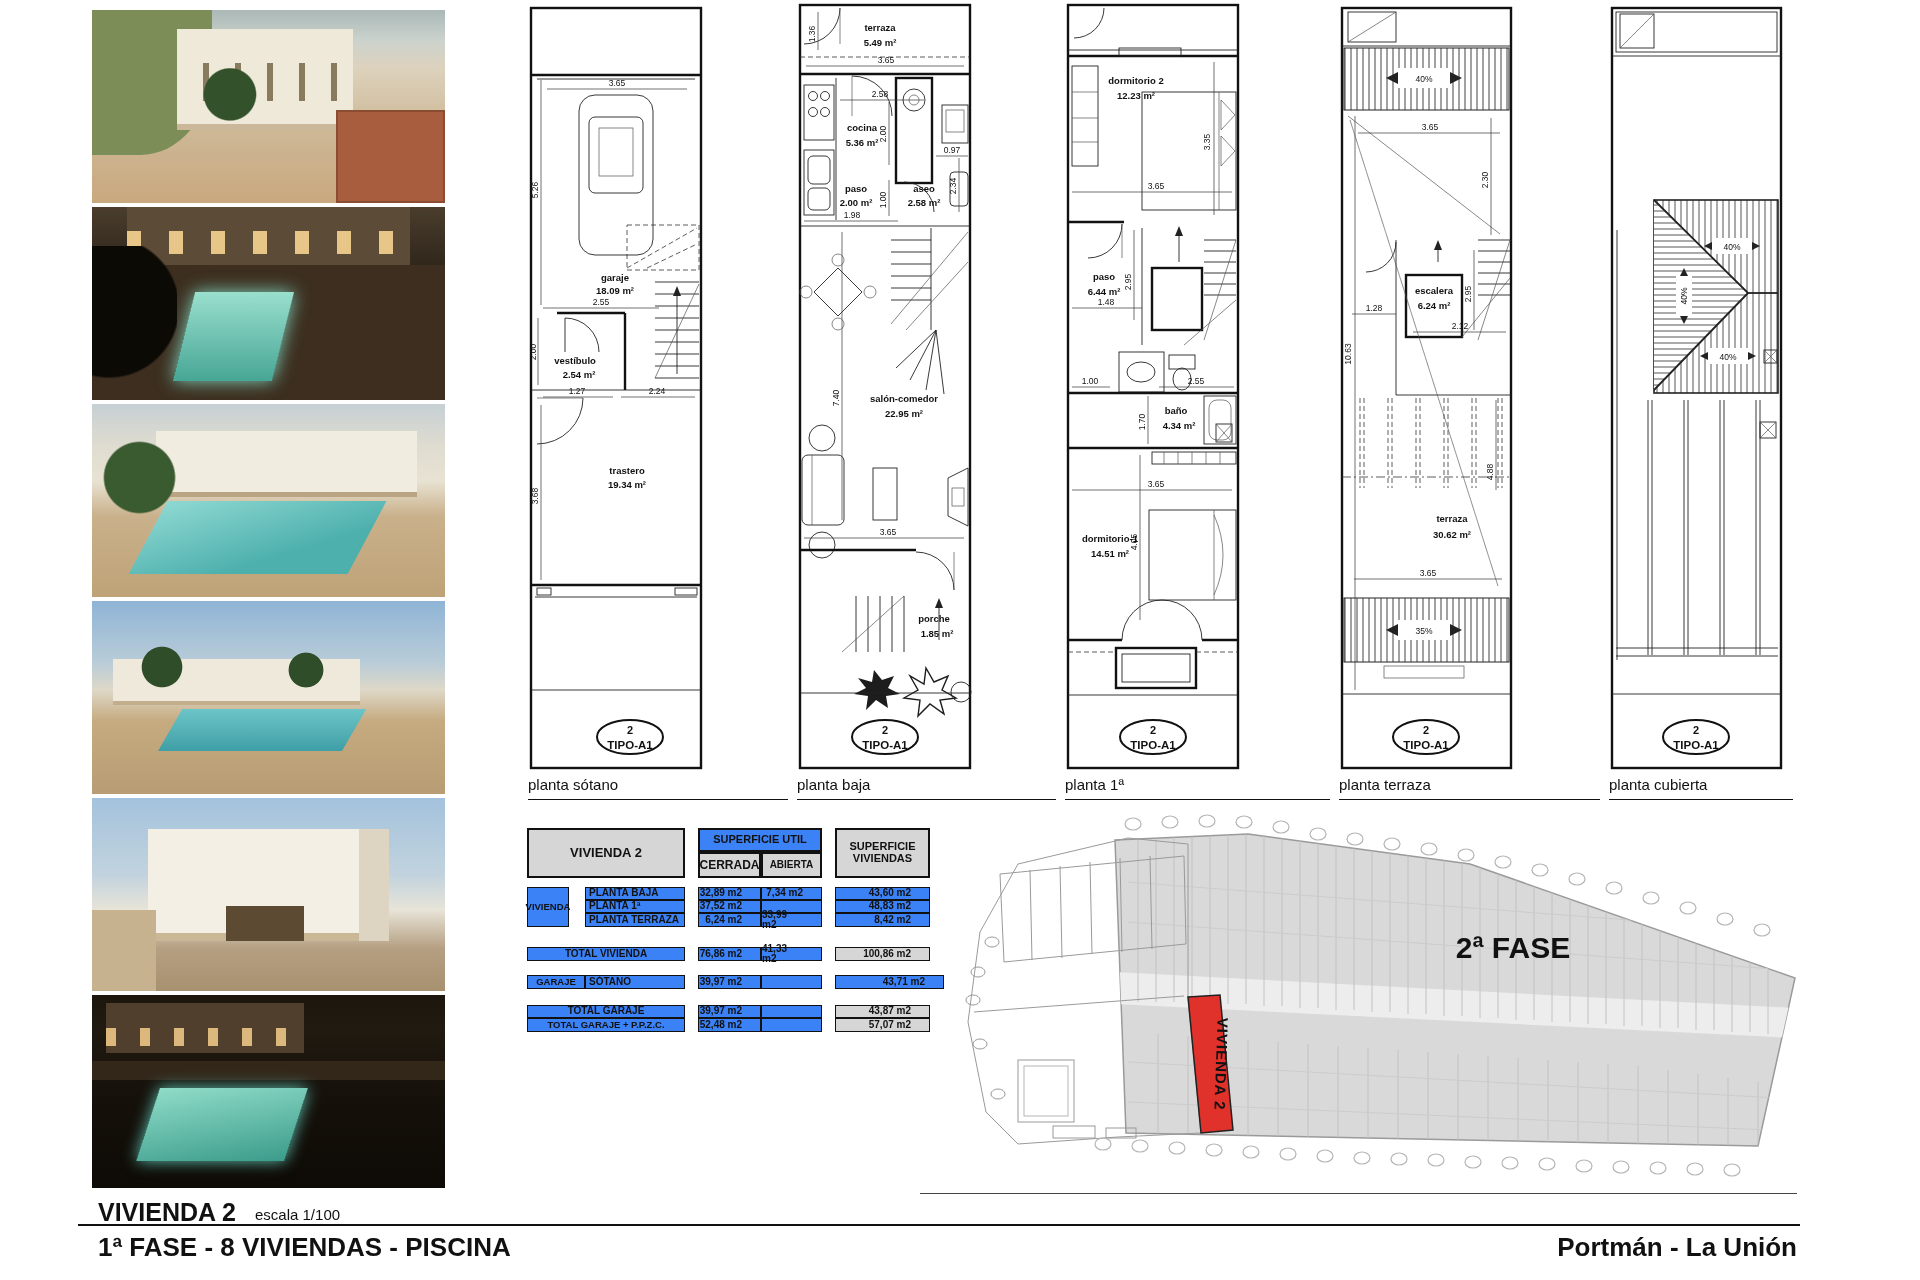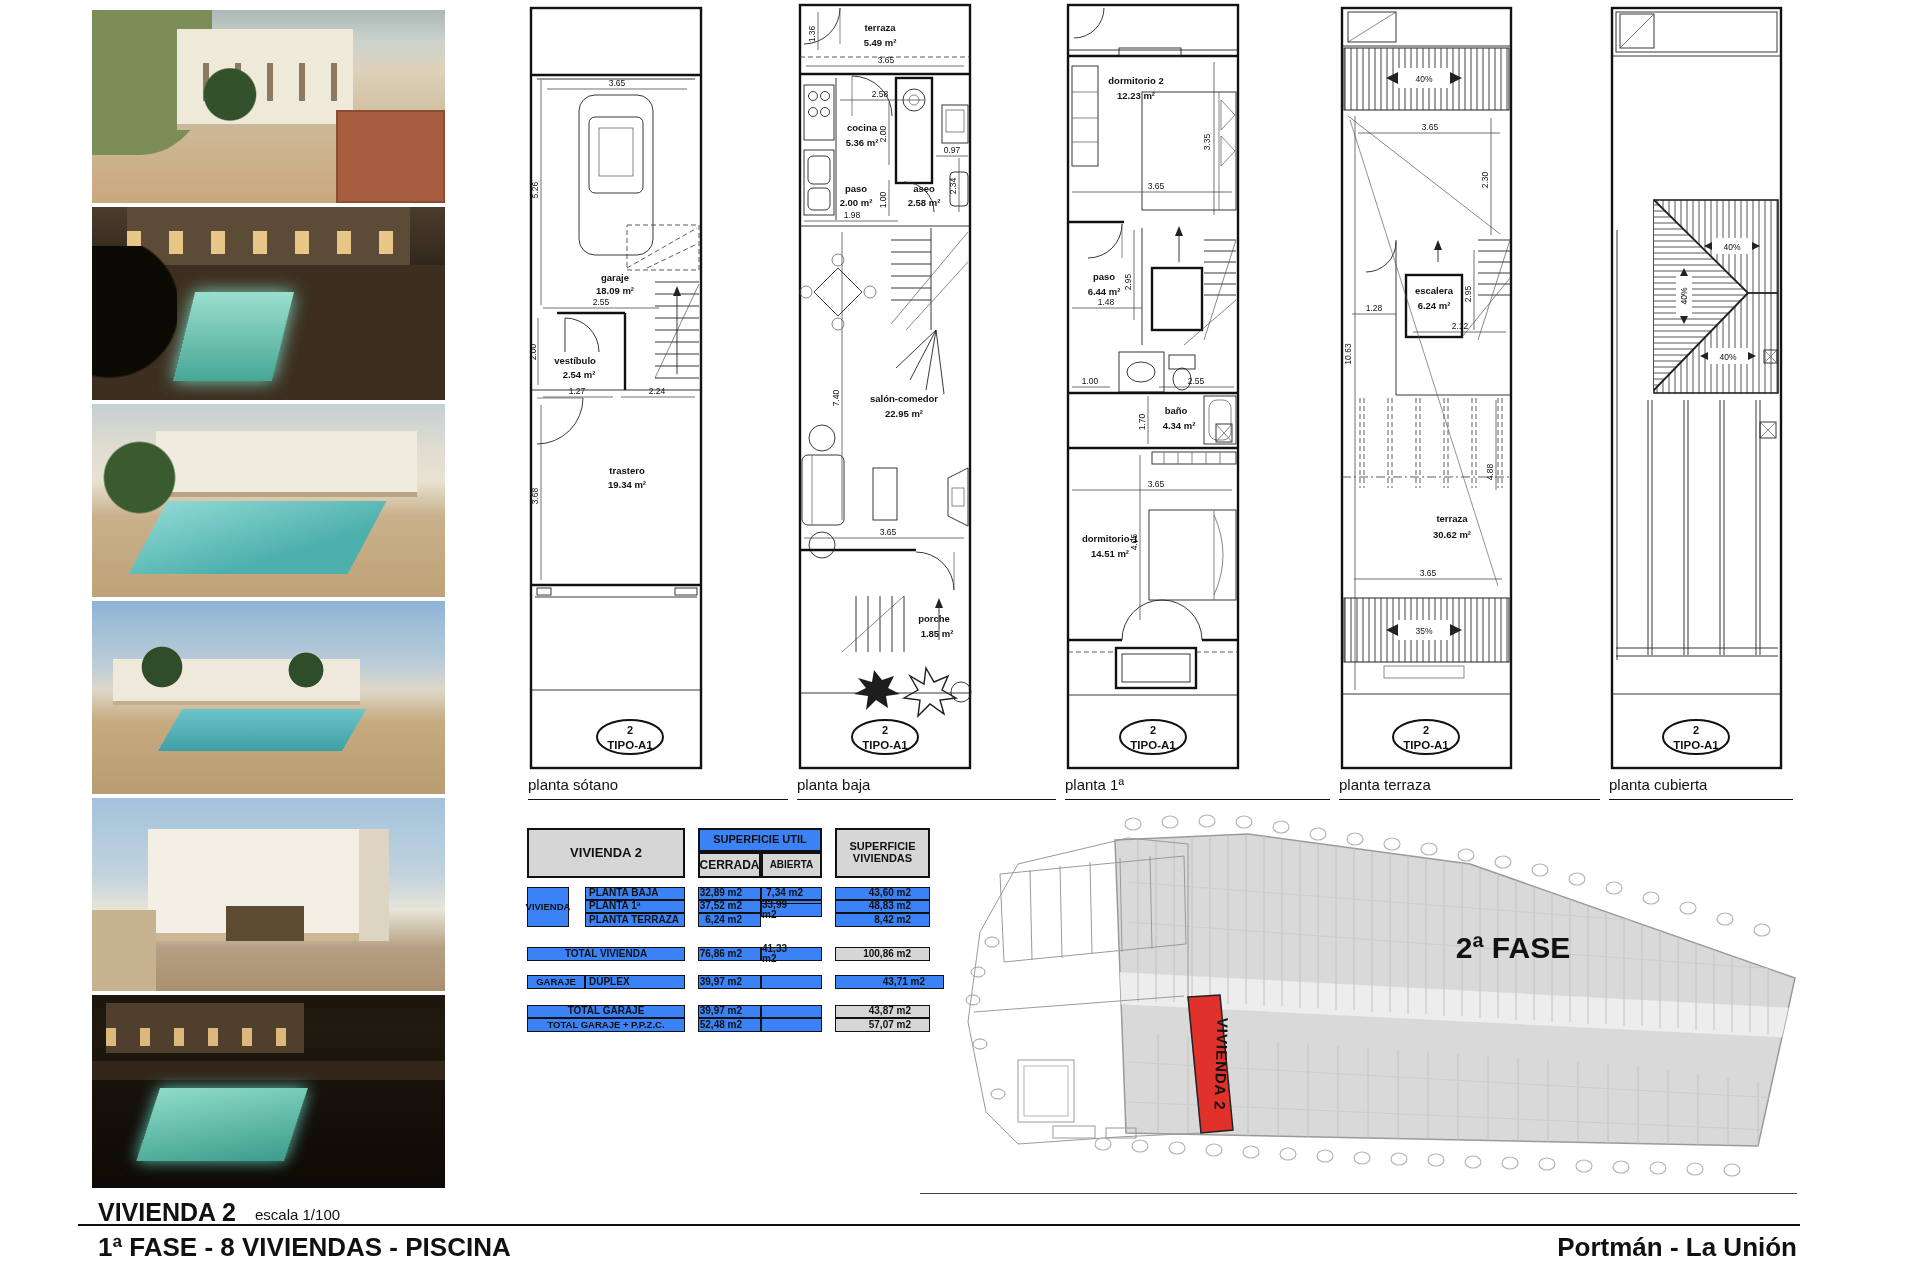--- a/index.html
+++ b/index.html
@@ -540,32 +540,32 @@
 
     <div class="c ctr" style="left:0;top:59px;width:42px;height:40px;font-size:9.5px">VIVIENDA</div>
     <div class="c lab" style="left:58px;top:59px;width:100px;height:13px">PLANTA BAJA</div>
     <div class="c lab" style="left:58px;top:72px;width:100px;height:13px">PLANTA 1ª</div>
     <div class="c lab" style="left:58px;top:85px;width:100px;height:14px">PLANTA TERRAZA</div>
     <div class="c val" style="left:171px;top:59px;width:63px;height:13px">32,89 m2</div>
     <div class="c val" style="left:234px;top:59px;width:61px;height:13px">7,34 m2</div>
     <div class="c val" style="left:171px;top:72px;width:63px;height:13px">37,52 m2</div>
     <div class="c val" style="left:234px;top:72px;width:61px;height:13px"></div>
     <div class="c val" style="left:171px;top:85px;width:63px;height:14px">6,24 m2</div>
-    <div class="c val" style="left:234px;top:75px;width:61px;height:14px">33,99 m2</div>
+    <div class="c val" style="left:234px;top:85px;width:61px;height:14px">33,99 m2</div>
     <div class="c val" style="left:308px;top:59px;width:95px;height:13px">43,60 m2</div>
     <div class="c val" style="left:308px;top:72px;width:95px;height:13px">48,83 m2</div>
     <div class="c val" style="left:308px;top:85px;width:95px;height:14px">8,42 m2</div>
 
     <div class="c ctr" style="left:0;top:119px;width:158px;height:14px">TOTAL VIVIENDA</div>
     <div class="c val" style="left:171px;top:119px;width:63px;height:14px">76,86 m2</div>
     <div class="c val" style="left:234px;top:119px;width:61px;height:14px">41,33 m2</div>
     <div class="c val gy" style="left:308px;top:119px;width:95px;height:14px">100,86 m2</div>
 
     <div class="c ctr" style="left:0;top:147px;width:58px;height:14px;font-size:9.5px">GARAJE</div>
-    <div class="c lab" style="left:58px;top:147px;width:100px;height:14px">DÚPLEX</div>
+    <div class="c lab" style="left:58px;top:147px;width:100px;height:14px">SÓTANO</div>
     <div class="c val" style="left:171px;top:147px;width:63px;height:14px">39,97 m2</div>
     <div class="c" style="left:234px;top:147px;width:61px;height:14px"></div>
     <div class="c val" style="left:308px;top:147px;width:109px;height:14px">43,71 m2</div>
 
     <div class="c ctr" style="left:0;top:177px;width:158px;height:13px">TOTAL GARAJE</div>
     <div class="c val" style="left:171px;top:177px;width:63px;height:13px">39,97 m2</div>
     <div class="c" style="left:234px;top:177px;width:61px;height:13px"></div>
     <div class="c val gy" style="left:308px;top:177px;width:95px;height:13px">43,87 m2</div>
     <div class="c ctr" style="left:0;top:190px;width:158px;height:14px;font-size:9.5px">TOTAL GARAJE + P.P.Z.C.</div>
     <div class="c val" style="left:171px;top:190px;width:63px;height:14px">52,48 m2</div>

